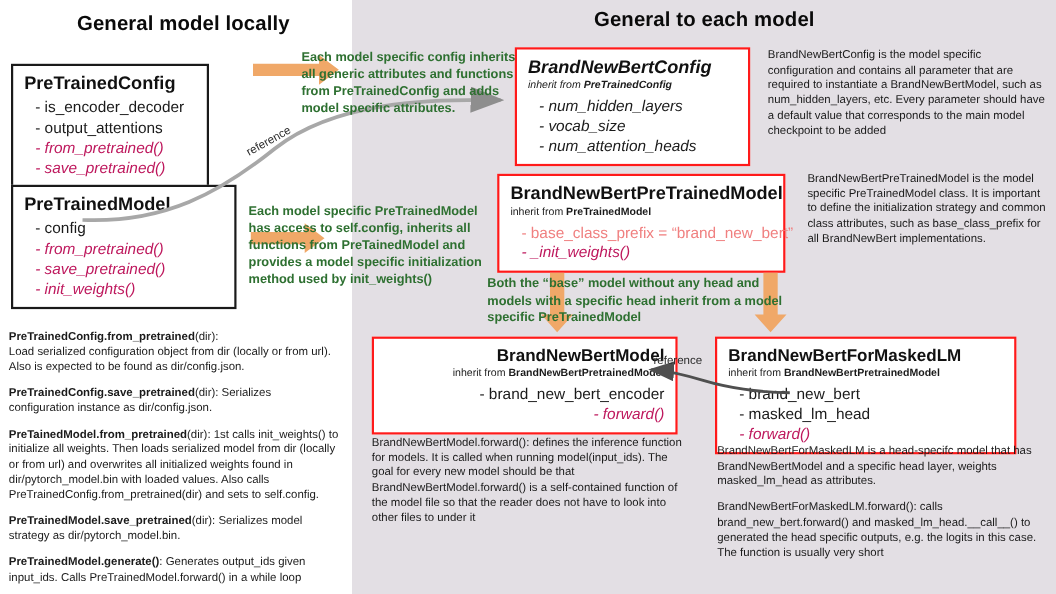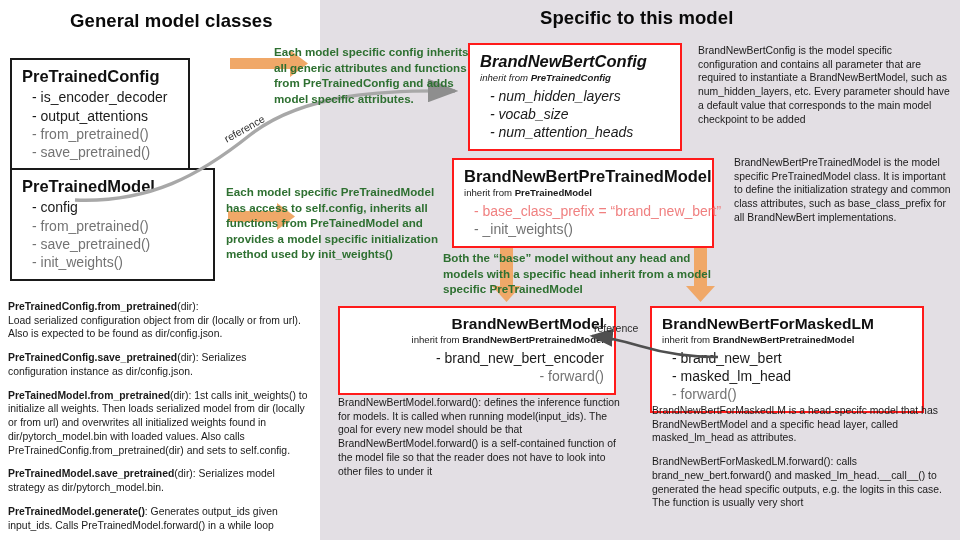--- a/index.html
+++ b/index.html
@@ -26,21 +26,21 @@
     padding:7px 10px 8px 10px;
   }
   .clsbox.black{border:2.5px solid #1a1a1a;}
   .clsbox.red{border:2.5px solid #ff1a1a;}
   .cls-title{font-weight:bold;font-size:16.5px;color:#111;line-height:1.18;white-space:nowrap;}
   .cls-title.sm{font-size:15.5px;}
   .cls-inherit{font-size:9.6px;color:#1a1a1a;line-height:1.3;margin-top:1px;white-space:nowrap;}
   .cls-inherit b{font-weight:bold;}
   .cls-list{margin:2px 0 0 0;padding:0;list-style:none;}
   .cls-list li{font-size:14px;line-height:1.29;color:#1a1a1a;padding-left:10px;white-space:nowrap;}
-  .cls-list li.green{color:#737373;}
+  .cls-list li.green{color:#be185d;font-style:italic;}
   .cls-list li.red{color:#f08080;}
 
   #box-pretrainedconfig{left:10px;top:58px;width:180px;}
   #box-pretrainedmodel{left:10px;top:168px;width:205px;}
   #box-bnbconfig{left:468px;top:43px;width:214px;font-style:italic;}
   #box-bnbpretrained{left:452px;top:158px;width:262px;}
   #box-bnbmodel{left:338px;top:306px;width:278px;text-align:right;}
   #box-bnbmaskedlm{left:650px;top:306px;width:274px;}
 
   
@@ -102,22 +102,22 @@
         <polygon points="0 0, 9 3.5, 0 7" fill="#8e8e8e"></polygon>
       </marker>
       <marker id="ah-dark" markerWidth="9" markerHeight="7" refX="8" refY="3.5" orient="auto">
         <polygon points="0 0, 9 3.5, 0 7" fill="#4f4f4f"></polygon>
       </marker>
     </defs>
     <path d="M75,200 C150,203 200,175 250,135 C305,92 390,90 455,91" fill="none" stroke="#a8a8a8" stroke-width="3.4" marker-end="url(#ah-gray)"></path>
     <path d="M718,357 C690,357 660,352 640,346 C620,340 605,337 592,336" fill="none" stroke="#4f4f4f" stroke-width="2.6" marker-end="url(#ah-dark)"></path>
   </svg>
 
-  <div class="col-title" id="title-general">General model classes</div>
-  <div class="col-title" id="title-specific">Specific to this model</div>
+  <div class="col-title" id="title-general">General model locally</div>
+  <div class="col-title" id="title-specific">General to each model</div>
 
   <div class="clsbox black" id="box-pretrainedconfig">
     <div class="cls-title">PreTrainedConfig</div>
     <ul class="cls-list">
       <li>- is_encoder_decoder</li>
       <li>- output_attentions</li>
       <li class="green">- from_pretrained()</li>
       <li class="green">- save_pretrained()</li>
     </ul>
   </div>
@@ -191,17 +191,17 @@
 
   <div class="para" id="para-bnbpretrained">
     <p>BrandNewBertPreTrainedModel is the model specific PreTrainedModel class. It is important to define the initialization strategy and common class attributes, such as base_class_prefix for all BrandNewBert implementations.</p>
   </div>
 
   <div class="para" id="para-bnbmodel">
     <p>BrandNewBertModel.forward(): defines the inference function for models. It is called when running model(input_ids). The goal for every new model should be that BrandNewBertModel.forward() is a self-contained function of the model file so that the reader does not have to look into other files to under it</p>
   </div>
 
   <div class="para" id="para-bnbmaskedlm">
-    <p>BrandNewBertForMaskedLM is a head-specifc model that has BrandNewBertModel and a specific head layer, called masked_lm_head as attributes.</p>
+    <p>BrandNewBertForMaskedLM is a head-specifc model that has BrandNewBertModel and a specific head layer, weights masked_lm_head as attributes.</p>
     <p>BrandNewBertForMaskedLM.forward(): calls brand_new_bert.forward() and masked_lm_head.__call__() to generated the head specific outputs, e.g. the logits in this case. The function is usually very short</p>
   </div>
 
 </div>
 
 </body></html>

